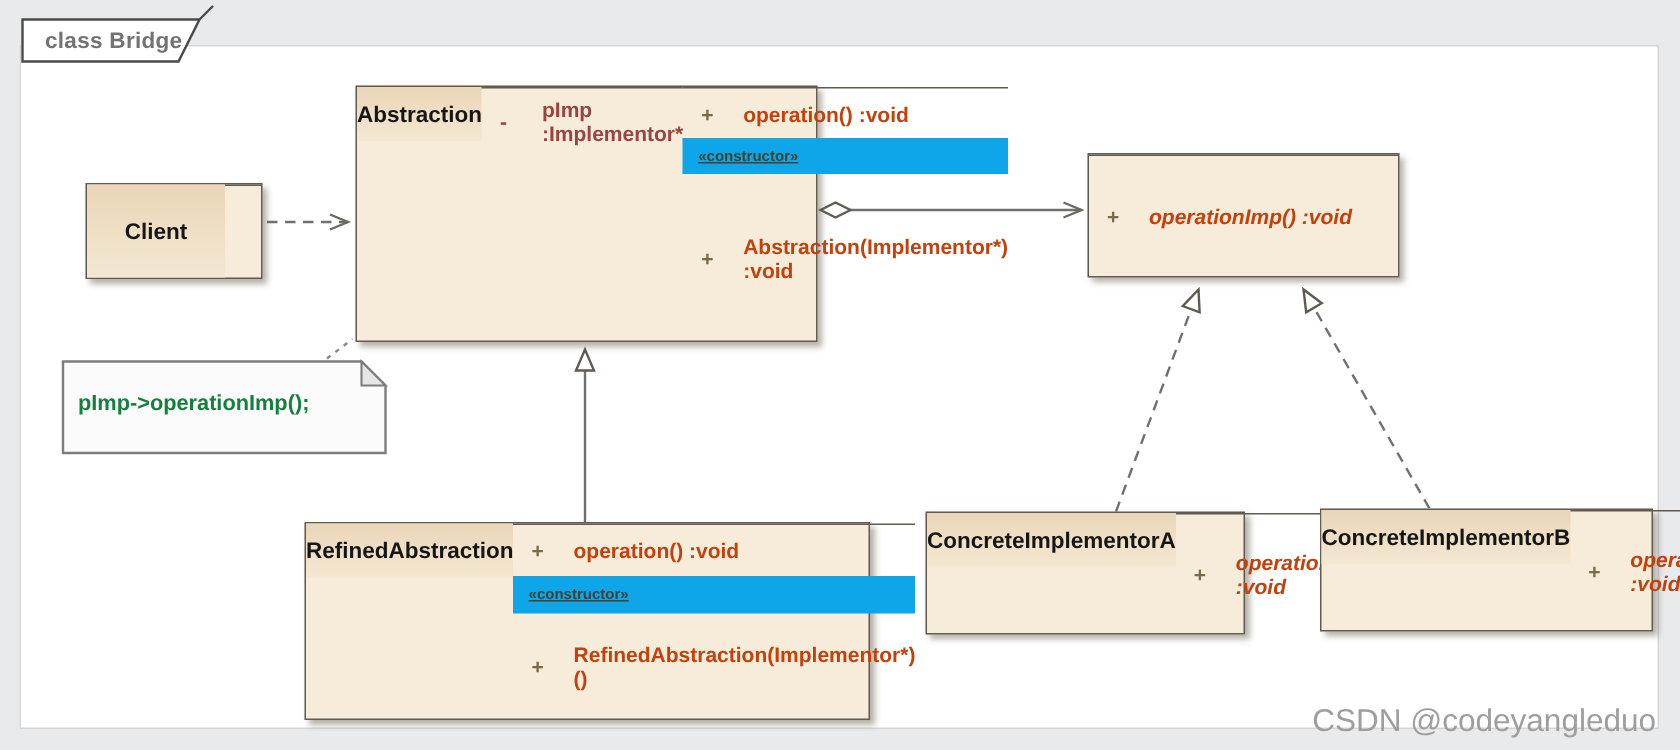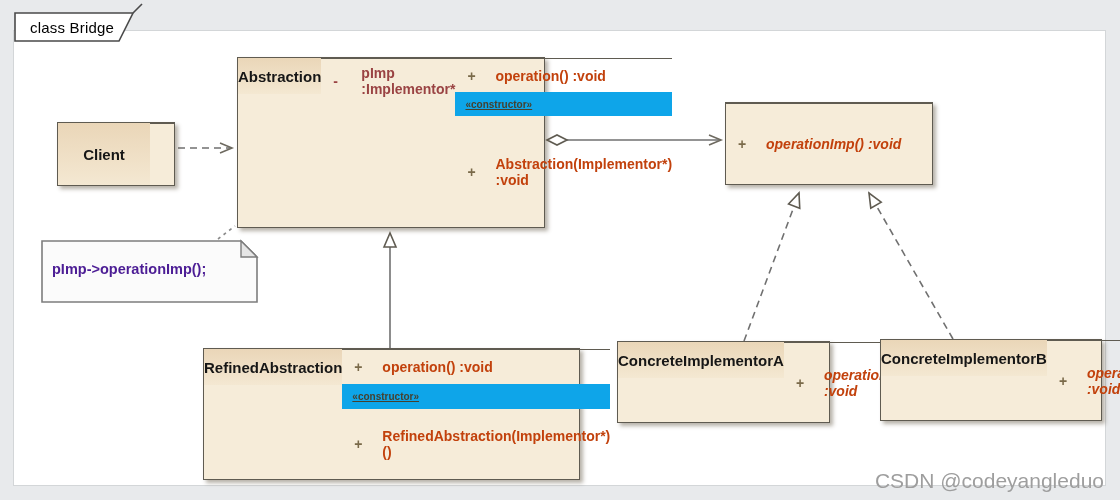--- a/index.html
+++ b/index.html
@@ -10,21 +10,21 @@
     font-family:"Liberation Sans","DejaVu Sans",sans-serif;
     overflow:hidden;
   }
   .frame {
     position:absolute; left:13px; top:30px; width:1093px; height:456px;
     background:#ffffff; border:1px solid #d3d6d8;
   }
   .svg-layer { position:absolute; left:0; top:0; width:1120px; height:500px; }
   .tab-label {
     position:absolute; left:30px; top:19px;
-    font-size:15px; font-weight:400; color:#000000; letter-spacing:.2px;
+    font-size:15px; font-weight:700; color:#737373; letter-spacing:.2px;
   }
   .cls {
     position:absolute; display:flex; flex-direction:row;
     background:#f6ecd9; border:1.5px solid #5f5b51;
     box-shadow:3px 3px 4px rgba(95,85,65,.45);
   }
   .hdr {
     display:flex; align-items:center; justify-content:center;
     background:linear-gradient(180deg,#ead6b8 0%,#f4e8d2 100%);
     font-weight:700; font-size:15px; color:#161616;
@@ -35,21 +35,21 @@
   .attr-text { color:#9a4343; font-weight:600; }
   .op-text  { color:#c2410c; font-weight:600; }
   .it { font-style:italic; }
   .band {
     display:flex; align-items:center; padding-left:10px;
     background:#0ea5e9; font-size:10px; font-weight:700; color:#45412f;text-decoration:underline;
   }
   .fill { flex:1; }
   .note-text {
     position:absolute; left:52px; top:261px; width:200px;
-    font-size:14.5px; color:#4c1d95; font-weight:600;
+    font-size:14.5px; color:#15803d; font-weight:600;
   }
   .watermark {
     position:absolute; right:16px; bottom:7px;
     font-size:21px; color:#9e9e9e;
   }
 </style>
 </head>
 <body>
 
 <div class="frame"></div>

